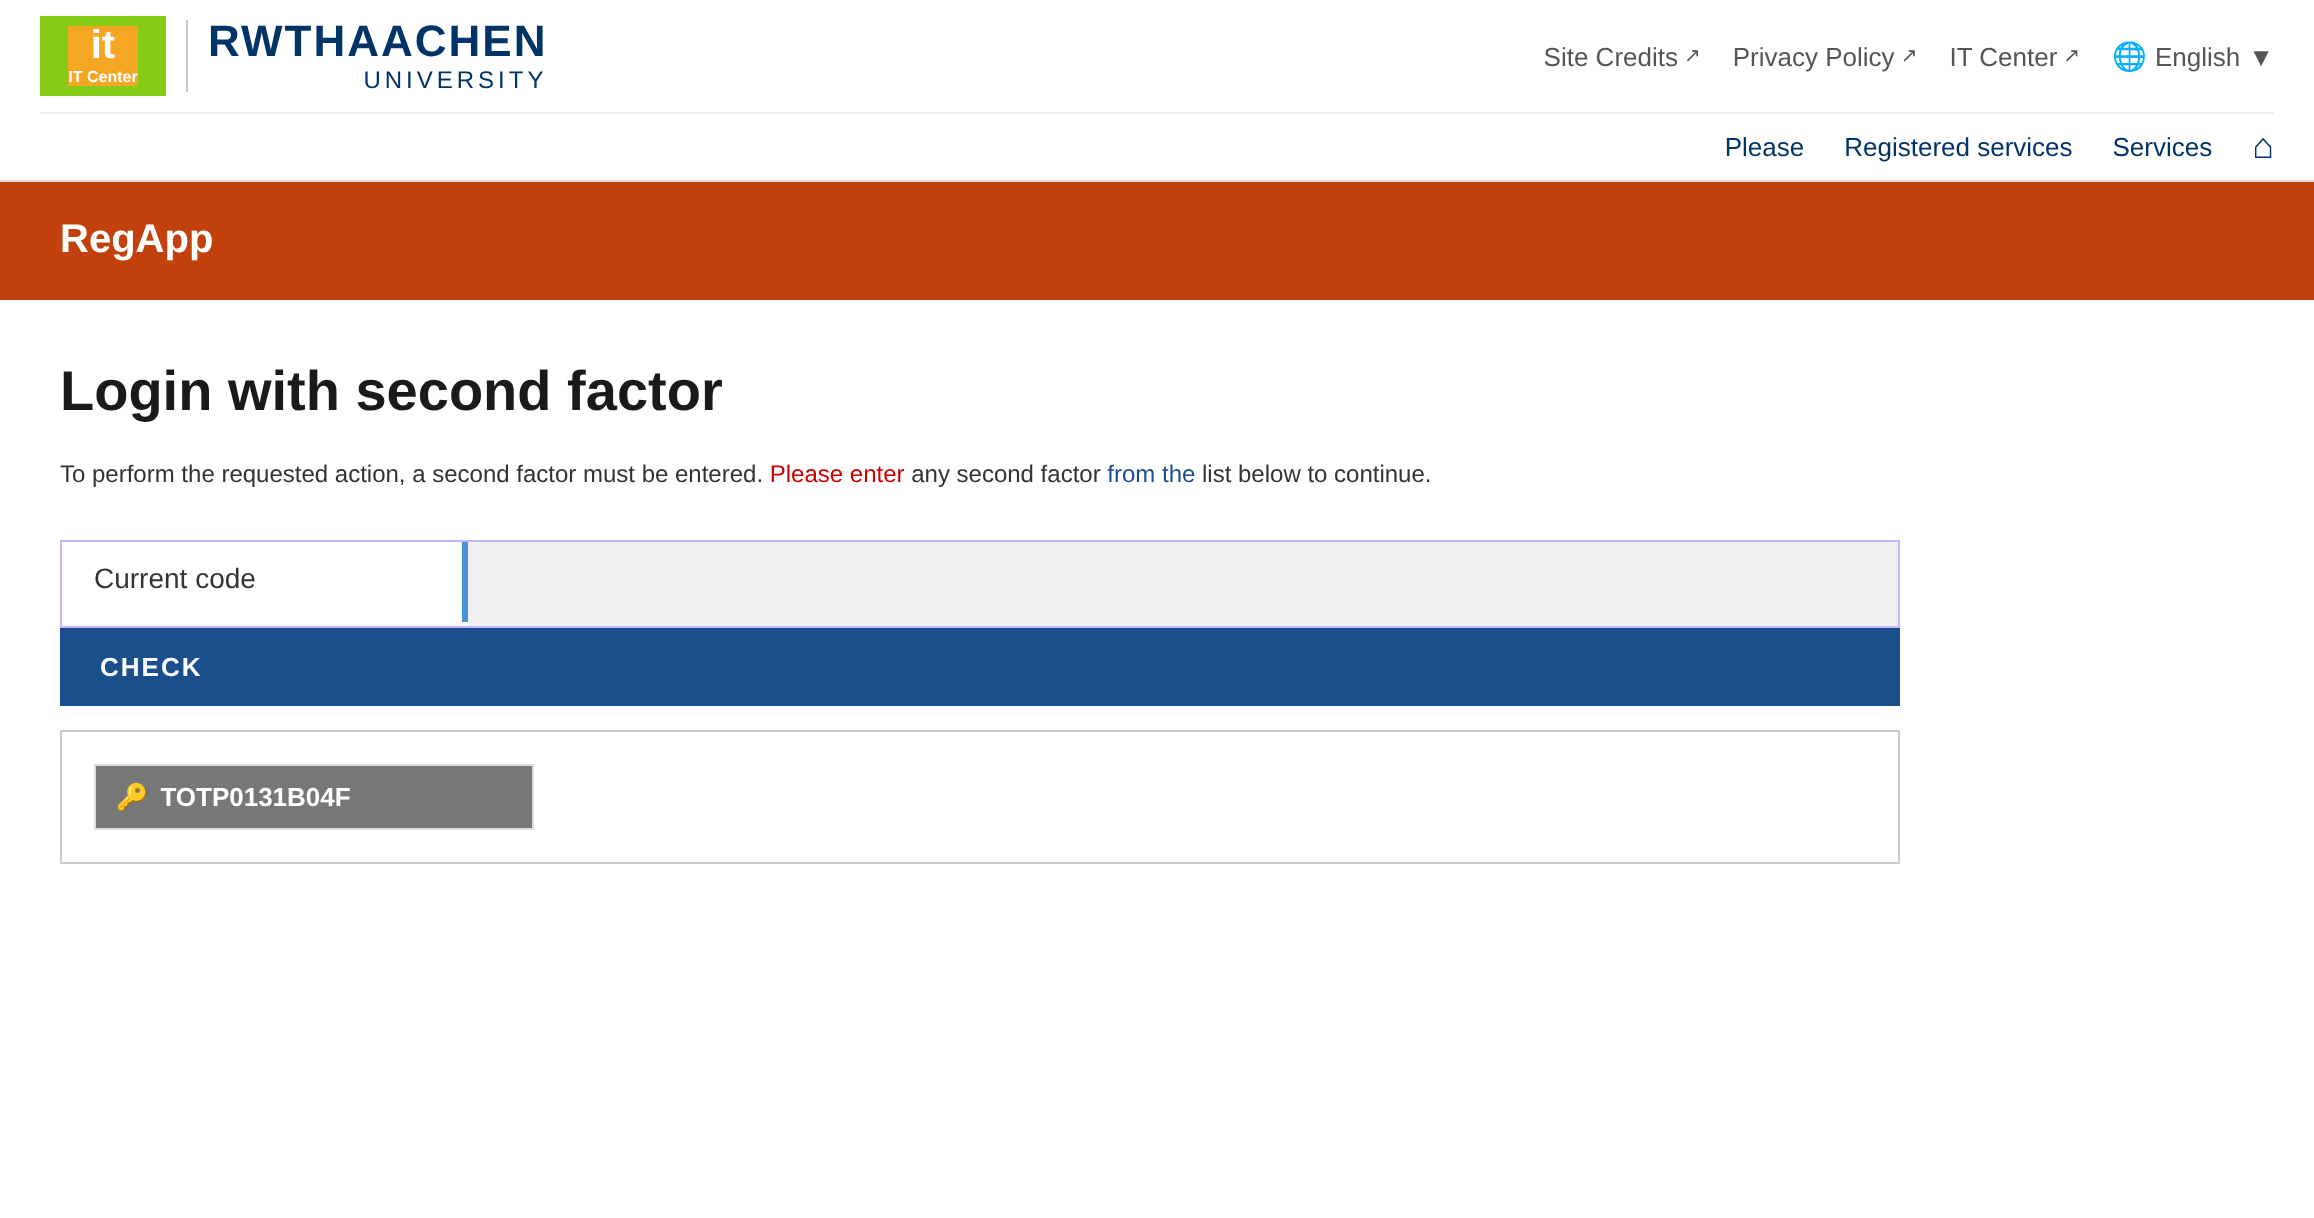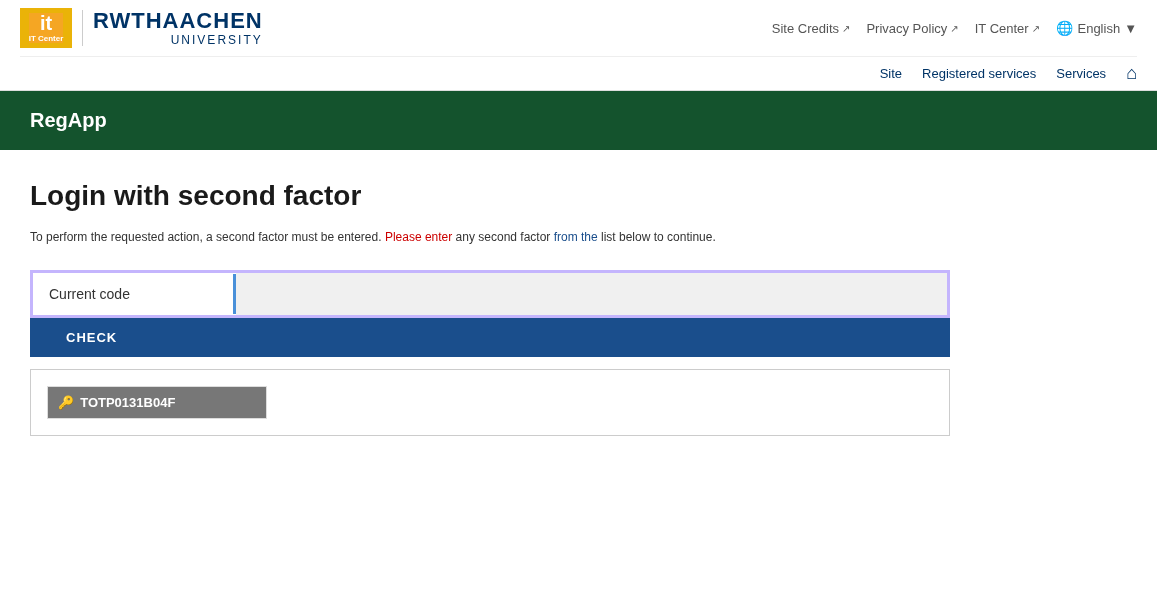--- a/index.html
+++ b/index.html
@@ -15,23 +15,23 @@
       justify-content: space-between;
       align-items: center;
       padding: 8px 0;
     }
     .logo-area {
       display: flex;
       align-items: center;
       gap: 10px;
     }
     .logo-it {
-      width: 52px;
+      width: 63px;
       height: 40px;
-      background: #eab308;
+      background: #84cc16;
       display: flex;
       align-items: center;
       justify-content: center;
       position: relative;
     }
     .logo-it-inner {
       background: #f5a623;
       color: white;
       font-weight: bold;
       font-size: 18px;
@@ -115,21 +115,21 @@
       font-weight: 500;
     }
     .home-icon {
       font-size: 18px;
       color: #003366;
       cursor: pointer;
     }
 
     
     .page-header {
-      background: #14532d;
+      background: #c2410c;
       padding: 18px 30px;
     }
     .page-header h1 {
       color: #fff;
       font-size: 20px;
       font-weight: bold;
     }
 
     
     .main-content {
@@ -149,22 +149,22 @@
       line-height: 1.5;
     }
 
     
     .form-container {
       width: 920px;
       max-width: 100%;
     }
     .input-row {
       display: flex;
-      align-items: center;
-      border: 3px solid #c4b5fd;
+      align-items: flex-start;
+      border: 1px solid #c4b5fd;
       margin-bottom: 0;
     }
     .input-label {
       padding: 10px 16px;
       font-size: 14px;
       color: #333;
       background: #fff;
       white-space: nowrap;
       min-width: 200px;
     }
@@ -182,21 +182,21 @@
       font-size: 14px;
       background: #f0f0f0;
       height: 42px;
     }
     .check-btn {
       display: block;
       width: 100%;
       background: #1a4e8c;
       color: #fff;
       border: none;
-      padding: 12px 36px;
+      padding: 12px 20px;
       text-align: left;
       font-size: 13px;
       font-weight: bold;
       letter-spacing: 1px;
       cursor: pointer;
       margin-bottom: 12px;
     }
 
     
     .token-area {
@@ -294,21 +294,21 @@
       </a>
       <div class="lang-selector">
         <span class="globe-icon">🌐</span>
         <span>English</span>
         <span>▼</span>
       </div>
     </div>
   </div>
 
   <div class="nav-bar">
-    <a href="#">Site</a>
+    <a href="#">Please</a>
     <a href="#">Registered services</a>
     <a href="#">Services</a>
     <span class="home-icon">⌂</span>
   </div>
 </div>
 
 <div class="page-header">
   <h1>RegApp</h1>
 </div>
 

